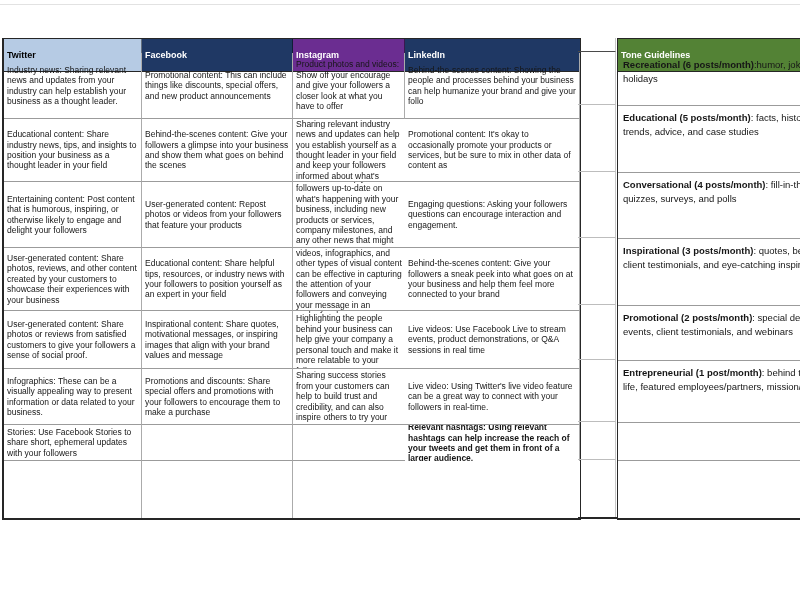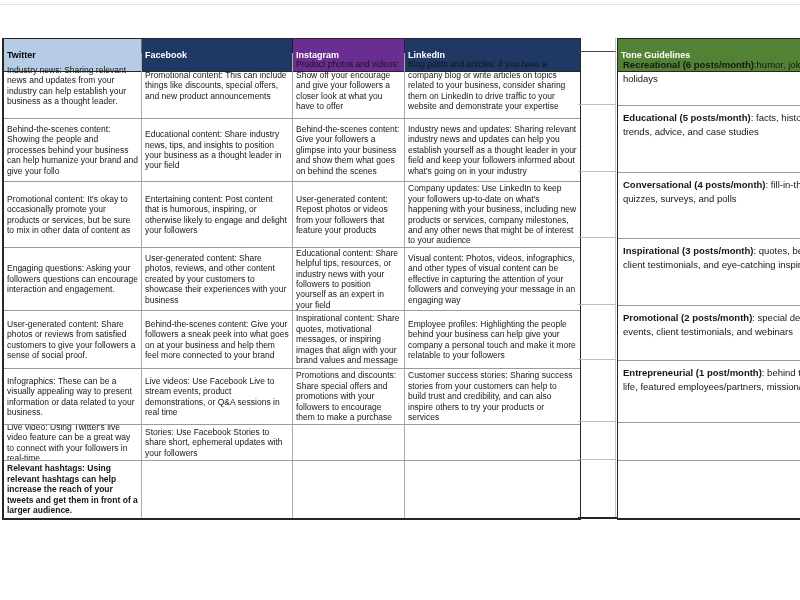--- a/index.html
+++ b/index.html
@@ -86,44 +86,43 @@
 
 <div class="main-table">
   <div class="hcell th-tw">Twitter</div>
   <div class="hcell th-fb">Facebook</div>
   <div class="hcell th-ig">Instagram</div>
   <div class="hcell th-li">LinkedIn</div>
 
   <div class="cell">Industry news: Sharing relevant news and updates from your industry can help establish your business as a thought leader.</div>
   <div class="cell">Promotional content: This can include things like discounts, special offers, and new product announcements</div>
   <div class="cell">Product photos and videos: Show off your encourage and give your followers a closer look at what you have to offer</div>
-  <div class="cell lastcol">Blog posts and articles: If you have a company blog or write articles on topics related to your business, consider sharing them on LinkedIn to drive traffic to your website and demonstrate your expertise</div>
 
   <div class="cell">Behind-the-scenes content: Showing the people and processes behind your business can help humanize your brand and give your follo</div>
   <div class="cell">Educational content: Share industry news, tips, and insights to position your business as a thought leader in your field</div>
   <div class="cell">Behind-the-scenes content: Give your followers a glimpse into your business and show them what goes on behind the scenes</div>
   <div class="cell lastcol">Industry news and updates: Sharing relevant industry news and updates can help you establish yourself as a thought leader in your field and keep your followers informed about what's going on in your industry</div>
 
   <div class="cell">Promotional content: It's okay to occasionally promote your products or services, but be sure to mix in other data of content as</div>
   <div class="cell">Entertaining content: Post content that is humorous, inspiring, or otherwise likely to engage and delight your followers</div>
   <div class="cell">User-generated content: Repost photos or videos from your followers that feature your products</div>
   <div class="cell lastcol">Company updates: Use LinkedIn to keep your followers up-to-date on what's happening with your business, including new products or services, company milestones, and any other news that might be of interest to your audience</div>
 
   <div class="cell">Engaging questions: Asking your followers questions can encourage interaction and engagement.</div>
   <div class="cell">User-generated content: Share photos, reviews, and other content created by your customers to showcase their experiences with your business</div>
   <div class="cell">Educational content: Share helpful tips, resources, or industry news with your followers to position yourself as an expert in your field</div>
   <div class="cell lastcol">Visual content: Photos, videos, infographics, and other types of visual content can be effective in capturing the attention of your followers and conveying your message in an engaging way</div>
 
+  <div class="cell">Behind-the-scenes content: Give your followers a sneak peek into what goes on at your business and help them feel more connected to your brand</div>
   <div class="cell">User-generated content: Share photos or reviews from satisfied customers to give your followers a sense of social proof.</div>
-  <div class="cell">Behind-the-scenes content: Give your followers a sneak peek into what goes on at your business and help them feel more connected to your brand</div>
   <div class="cell">Inspirational content: Share quotes, motivational messages, or inspiring images that align with your brand values and message</div>
   <div class="cell lastcol">Employee profiles: Highlighting the people behind your business can help give your company a personal touch and make it more relatable to your followers</div>
 
+  <div class="cell">Live videos: Use Facebook Live to stream events, product demonstrations, or Q&amp;A sessions in real time</div>
   <div class="cell">Infographics: These can be a visually appealing way to present information or data related to your business.</div>
-  <div class="cell">Live videos: Use Facebook Live to stream events, product demonstrations, or Q&amp;A sessions in real time</div>
   <div class="cell">Promotions and discounts: Share special offers and promotions with your followers to encourage them to make a purchase</div>
   <div class="cell lastcol">Customer success stories: Sharing success stories from your customers can help to build trust and credibility, and can also inspire others to try your products or services</div>
 
   <div class="cell">Live video: Using Twitter's live video feature can be a great way to connect with your followers in real-time.</div>
   <div class="cell">Stories: Use Facebook Stories to share short, ephemeral updates with your followers</div>
   <div class="cell"></div>
   <div class="cell lastcol"></div>
 
   <div class="cell lastrow">Relevant hashtags: Using relevant hashtags can help increase the reach of your tweets and get them in front of a larger audience.</div>
   <div class="cell lastrow"></div>

